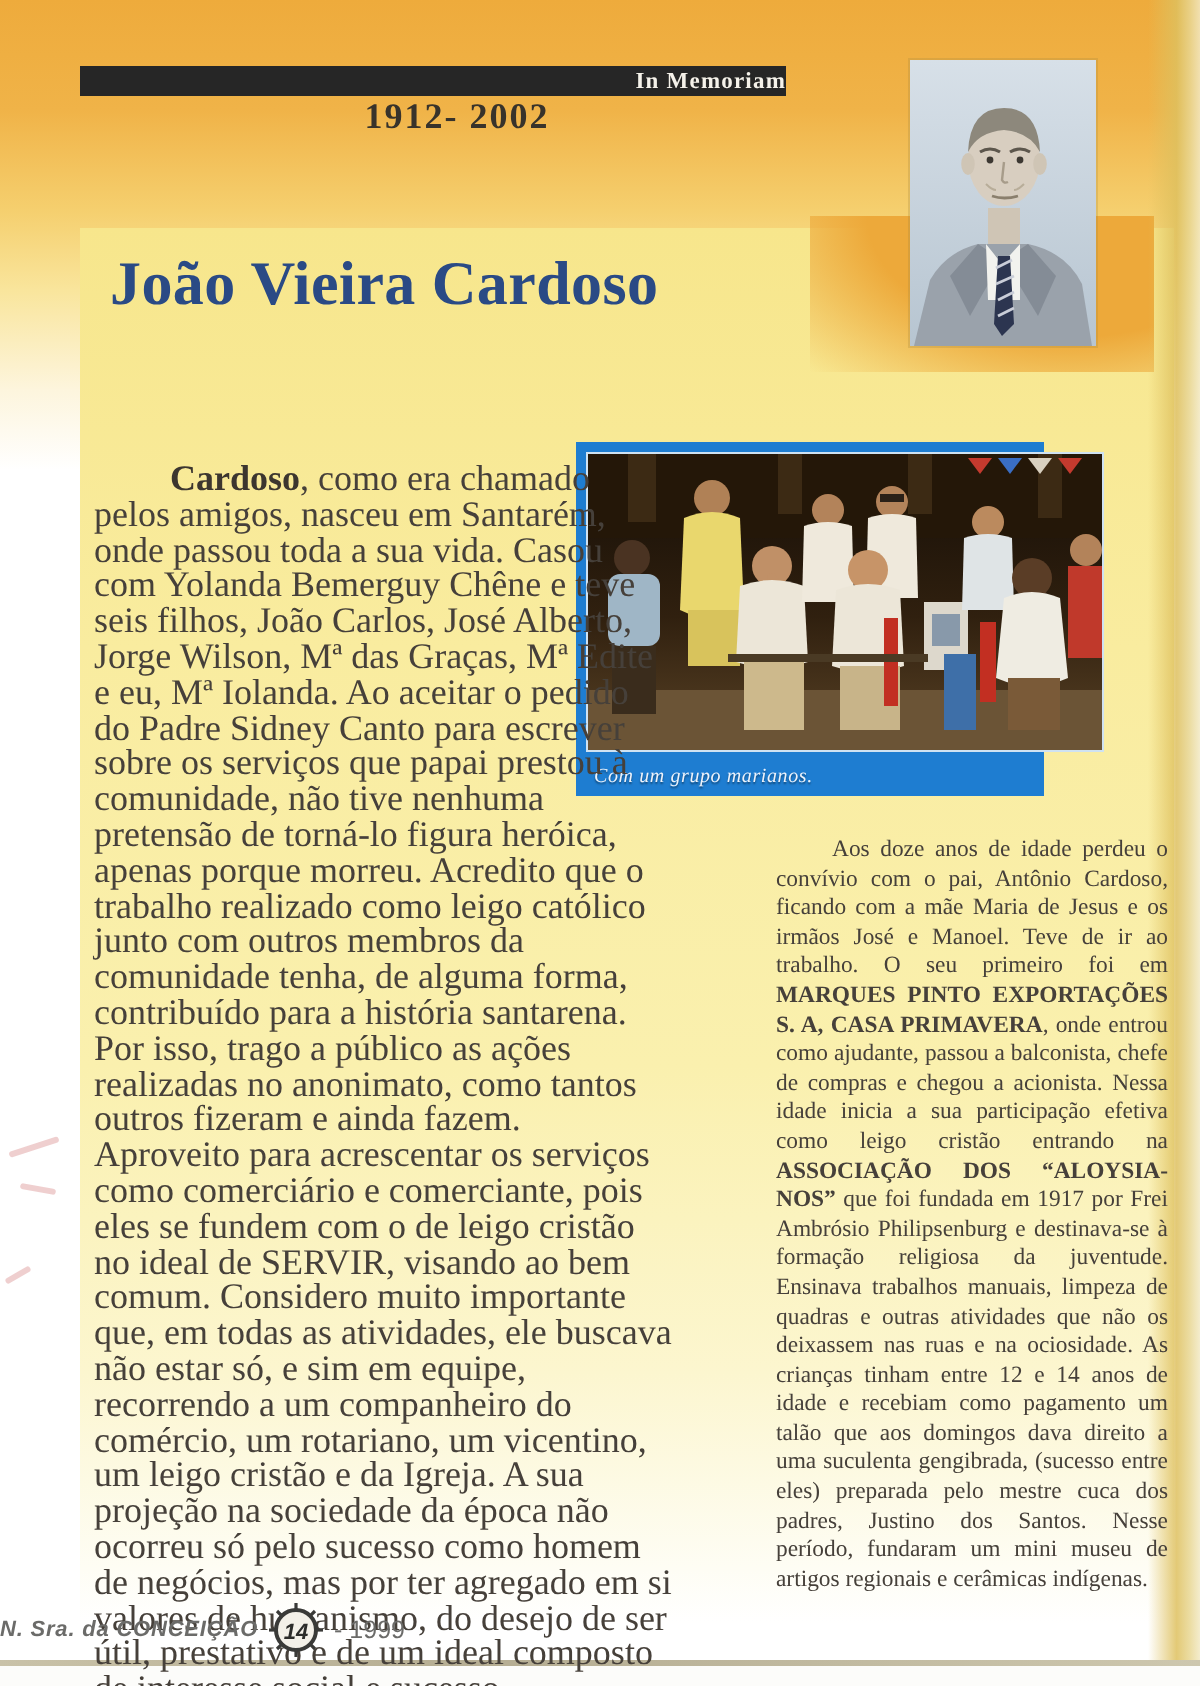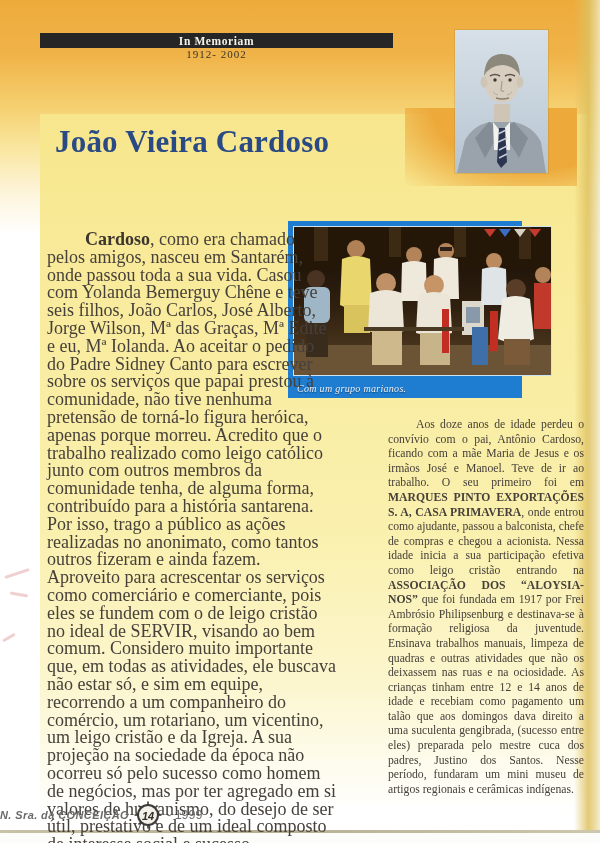--- a/index.html
+++ b/index.html
@@ -22,26 +22,26 @@
   .edge-band{
     position:absolute;right:0;top:0;width:26px;height:832px;
     background:linear-gradient(90deg,rgba(222,192,94,0) 0%,#dec05e 55%,#e8d691 80%,#f2e9c4 100%);
     opacity:.85;
   }
   .bottom-line{position:absolute;left:0;top:830px;width:600px;height:3px;background:linear-gradient(90deg,#c9c2a8,#b5ad92 40%,#cdc7ae);}
   .bottom-white{position:absolute;left:0;top:833px;width:600px;height:10px;background:#fcfcfa;}
 
   .header-bar{
     position:absolute;left:40px;top:33px;width:353px;height:15px;background:#262626;
-    display:flex;align-items:center;justify-content:center;
+    display:flex;align-items:center;justify-content:flex-end;
   }
   .memoriam{color:#f5f2ea;font-weight:bold;font-size:11.5px;letter-spacing:.6px;font-family:"Liberation Serif",serif;}
   .years{
-    position:absolute;left:40px;top:48px;width:353px;text-align:center;
-    color:#38332b;font-weight:normal;font-size:11px;letter-spacing:1px;font-family:"Liberation Serif",serif;
+    position:absolute;left:52px;top:48px;width:353px;text-align:center;
+    color:#38332b;font-weight:bold;font-size:18px;letter-spacing:1px;font-family:"Liberation Serif",serif;
   }
   .page-title{
     position:absolute;left:55px;top:124px;
     font-family:Liberation Serif, serif;font-size:31px;font-weight:600;color:#2a4a85;letter-spacing:.2px;
   }
   
   .portrait{position:absolute;left:455px;top:30px;width:93px;height:143px;background:#cdd8e2;box-shadow:0 0 0 1px rgba(160,130,60,.25);}
   .portrait svg{display:block;}
   
   .group-photo{

